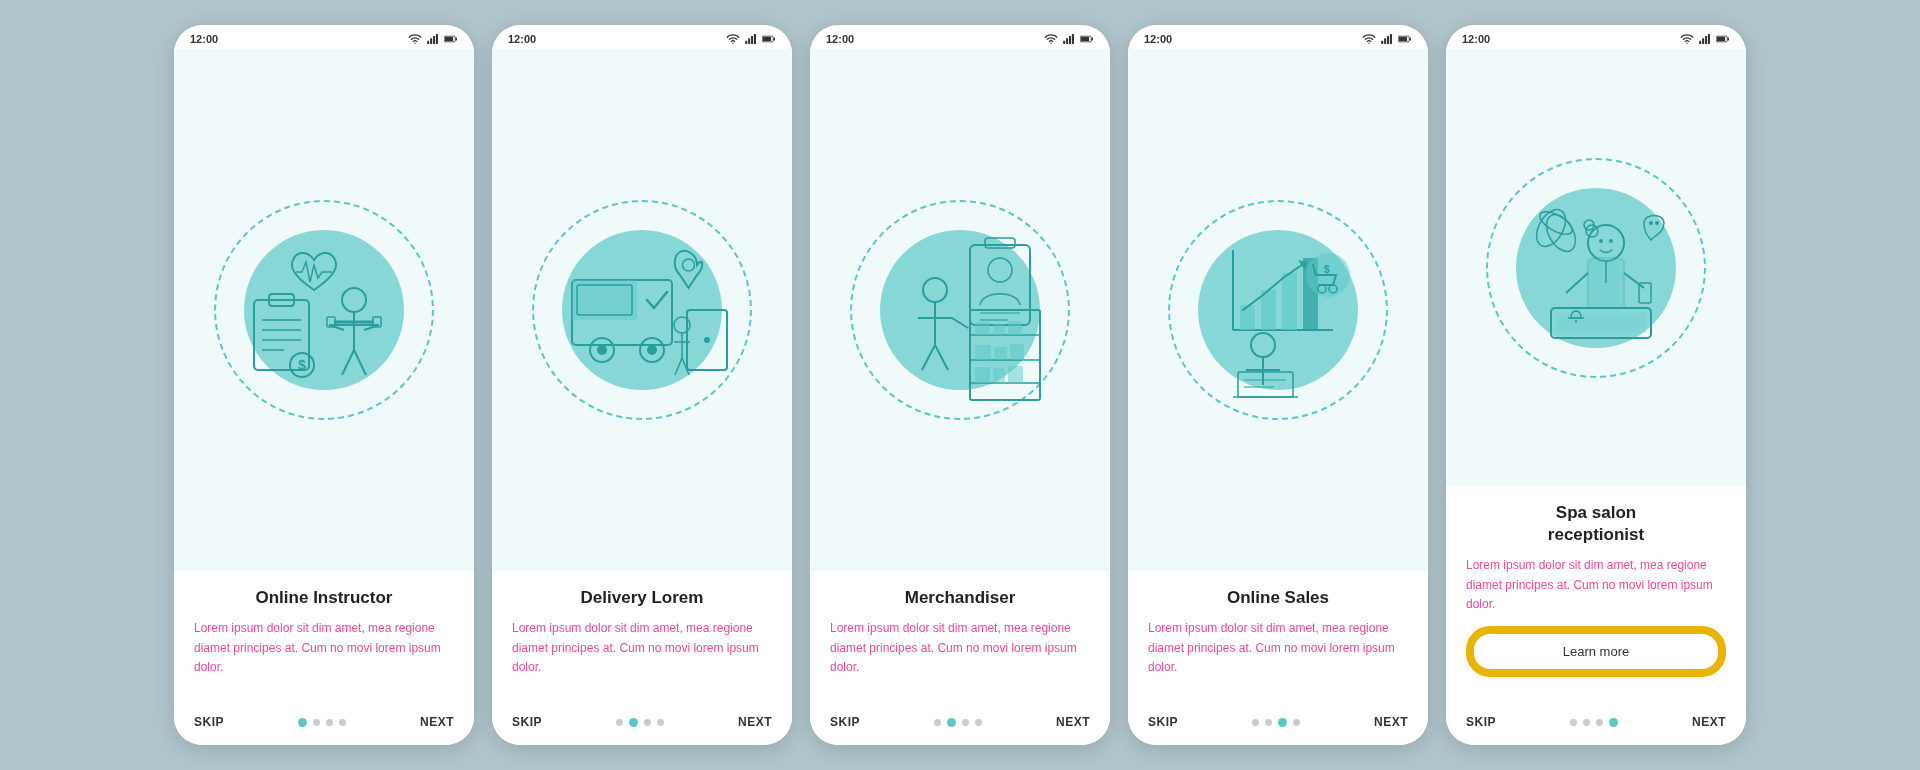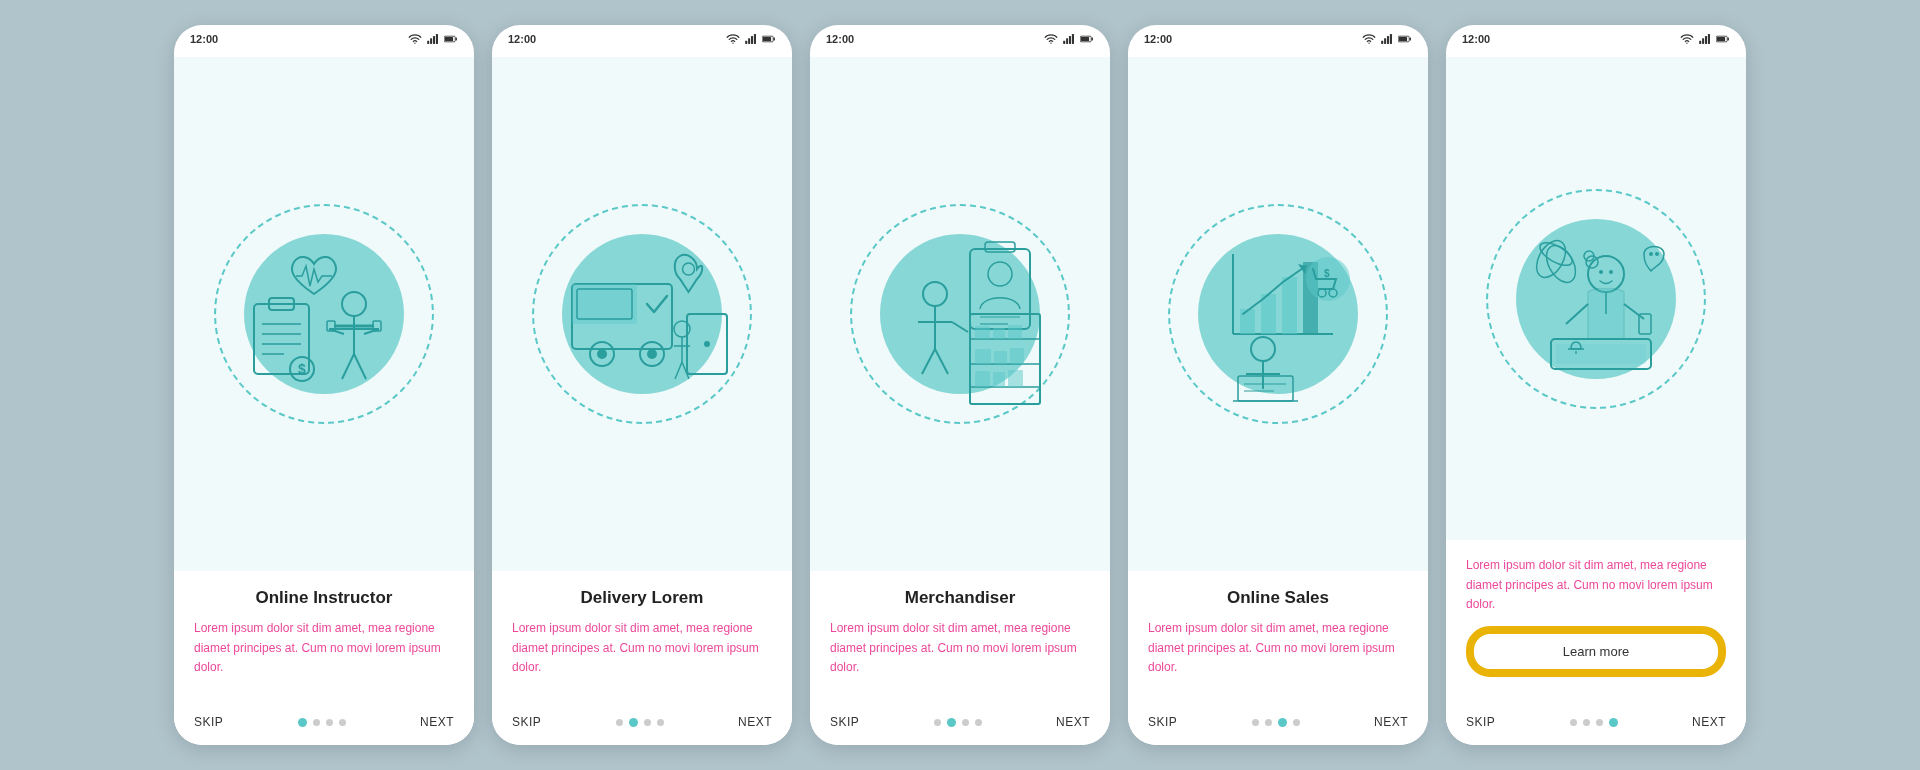--- a/index.html
+++ b/index.html
@@ -32,21 +32,21 @@
       flex-direction: column;
       box-shadow: 0 4px 20px rgba(0,0,0,0.15);
       position: relative;
     }
 
     
     .status-bar {
       display: flex;
       justify-content: space-between;
       align-items: center;
-      padding: 8px 16px 12px;
+      padding: 8px 16px 4px;
       font-size: 11px;
       font-weight: 600;
       color: #333;
     }
 
     .status-icons {
       display: flex;
       align-items: center;
       gap: 4px;
     }
@@ -131,21 +131,21 @@
     .nav-area {
       display: flex;
       align-items: center;
       justify-content: space-between;
       padding: 10px 20px 16px;
       background: white;
     }
 
     .nav-skip, .nav-next {
       font-size: 12px;
-      font-weight: 400;
+      font-weight: 700;
       color: #333;
       letter-spacing: 0.5px;
     }
 
     .nav-dots {
       display: flex;
       gap: 6px;
       align-items: center;
     }
 
@@ -534,20 +534,22 @@
         <rect x="55" y="140" width="100" height="30" rx="4" fill="none" stroke="#2a9d9d" stroke-width="2"></rect>
         <rect x="60" y="145" width="90" height="20" rx="2" fill="#5bc8c8" opacity="0.2"></rect>
 
         <path d="M75 150 Q75 143, 80 143 Q85 143, 85 150Z" fill="none" stroke="#2a9d9d" stroke-width="1.5"></path>
         <line x1="72" y1="150" x2="88" y2="150" stroke="#2a9d9d" stroke-width="1.5"></line>
         <line x1="80" y1="152" x2="80" y2="155" stroke="#2a9d9d" stroke-width="1.5"></line>
       </svg>
     </div>
 
     <div class="content-area">
+      <div class="screen-title" style="white-space: pre-line;">Spa salon
+receptionist</div>
       <div class="screen-description">Lorem ipsum dolor sit dim amet, mea regione diamet principes at. Cum no movi lorem ipsum dolor.</div>
       <button class="learn-more-btn">Learn more</button>
     </div>
 
     <div class="nav-area">
       <span class="nav-skip">SKIP</span>
       <div class="nav-dots">
         <div class="dot"></div>
         <div class="dot"></div>
         <div class="dot"></div>

